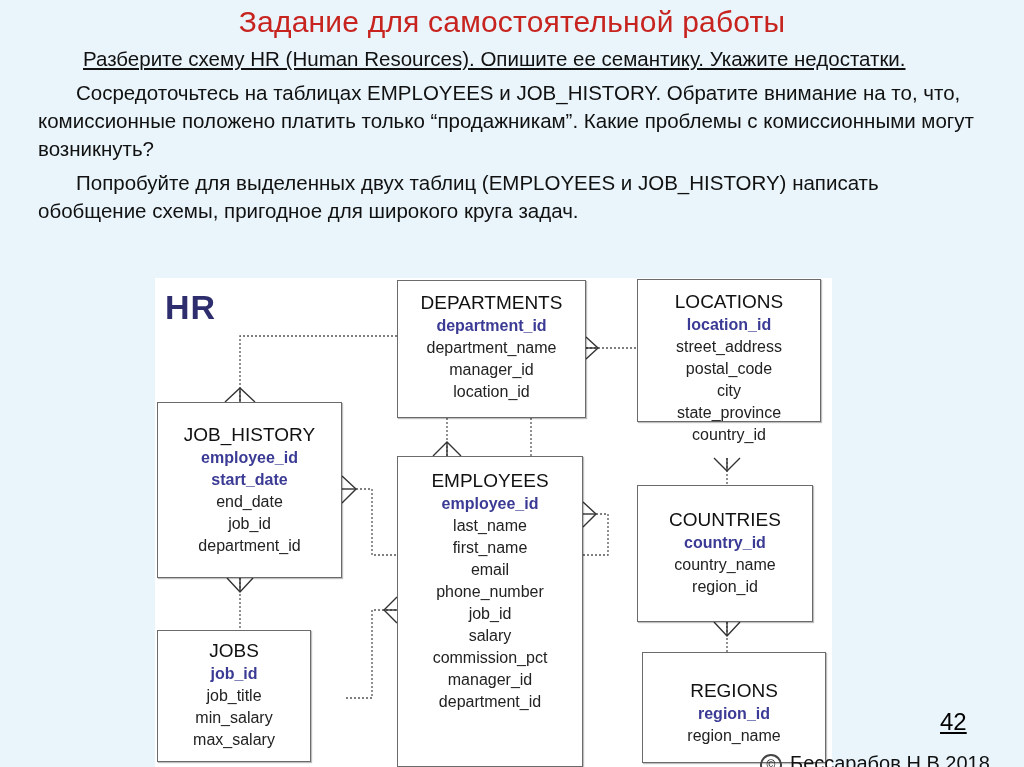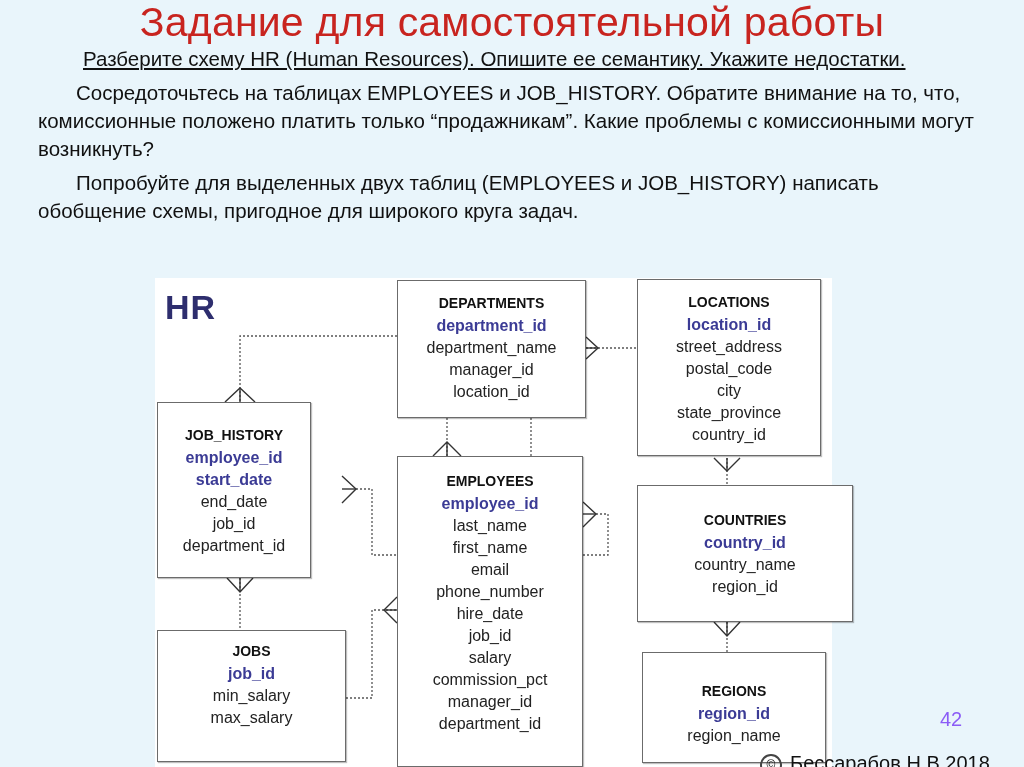--- a/index.html
+++ b/index.html
@@ -14,21 +14,21 @@
       font-family: "Liberation Sans", sans-serif;
       position: relative;
     }
     .slide-title {
       position: absolute;
       left: 0;
       top: 0;
       width: 1024px;
       text-align: center;
       color: #c8241f;
-      font-size: 41px;
+      font-size: 30px;
       line-height: 44px;
       font-family: "Liberation Sans", sans-serif;
       letter-spacing: 0.2px;
     }
     .body-text {
       position: absolute;
       left: 38px;
       top: 45px;
       width: 950px;
       color: #111;
@@ -65,22 +65,22 @@
     .table-box {
       position: absolute;
       background: #fff;
       border: 1.5px solid #6b6b6b;
       box-shadow: 1px 1px 1px rgba(0,0,0,0.25);
       text-align: center;
       box-sizing: border-box;
       font-family: "Liberation Sans", sans-serif;
     }
     .table-box .tname {
-      font-weight: bold;
-      font-size: 14px;
+      font-weight: normal;
+      font-size: 19px;
       color: #111;
       line-height: 24px;
     }
     .table-box .field {
       font-size: 16px;
       color: #222;
       line-height: 22px;
     }
     .table-box .field.pk {
       color: #3b3b95;
@@ -91,22 +91,23 @@
       left: 0;
       top: 0;
       width: 1024px;
       height: 767px;
       pointer-events: none;
     }
     .page-number {
       position: absolute;
       left: 940px;
       top: 708px;
-      font-size: 20px;
-      color: #8b5cf6;
+      font-size: 24px;
+      color: #000000;
+      text-decoration: underline;
     }
     .copyright {
       position: absolute;
       left: 760px;
       top: 752px;
       font-size: 20px;
       color: #111;
       white-space: nowrap;
     }
     .copyright .c-icon {
@@ -192,64 +193,64 @@
 </svg>
 
 <div class="table-box" style="left:397px; top:280px; width:189px; height:138px; padding-top:10px;">
   <div class="tname">DEPARTMENTS</div>
   <div class="field pk">department_id</div>
   <div class="field">department_name</div>
   <div class="field">manager_id</div>
   <div class="field">location_id</div>
 </div>
 
-<div class="table-box" style="left:637px; top:279px; width:184px; height:177px; padding-top:10px;">
+<div class="table-box" style="left:637px; top:279px; width:184px; height:143px; padding-top:10px;">
   <div class="tname">LOCATIONS</div>
   <div class="field pk">location_id</div>
   <div class="field">street_address</div>
   <div class="field">postal_code</div>
   <div class="field">city</div>
   <div class="field">state_province</div>
   <div class="field">country_id</div>
 </div>
 
-<div class="table-box" style="left:157px; top:402px; width:154px; height:176px; padding-top:20px;">
+<div class="table-box" style="left:157px; top:402px; width:185px; height:176px; padding-top:20px;">
   <div class="tname">JOB_HISTORY</div>
   <div class="field pk">employee_id</div>
   <div class="field pk">start_date</div>
   <div class="field">end_date</div>
   <div class="field">job_id</div>
   <div class="field">department_id</div>
 </div>
 
 <div class="table-box" style="left:397px; top:456px; width:186px; height:311px; padding-top:12px;">
   <div class="tname">EMPLOYEES</div>
   <div class="field pk">employee_id</div>
   <div class="field">last_name</div>
   <div class="field">first_name</div>
   <div class="field">email</div>
   <div class="field">phone_number</div>
-  <div class="field">hire_date</div>
   <div class="field">job_id</div>
   <div class="field">salary</div>
   <div class="field">commission_pct</div>
   <div class="field">manager_id</div>
   <div class="field">department_id</div>
 </div>
 
-<div class="table-box" style="left:637px; top:485px; width:216px; height:137px; padding-top:22px;">
+<div class="table-box" style="left:637px; top:485px; width:176px; height:137px; padding-top:22px;">
   <div class="tname">COUNTRIES</div>
   <div class="field pk">country_id</div>
   <div class="field">country_name</div>
   <div class="field">region_id</div>
 </div>
 
-<div class="table-box" style="left:157px; top:630px; width:189px; height:132px; padding-top:8px;">
+<div class="table-box" style="left:157px; top:630px; width:154px; height:132px; padding-top:8px;">
   <div class="tname">JOBS</div>
   <div class="field pk">job_id</div>
+  <div class="field">job_title</div>
   <div class="field">min_salary</div>
   <div class="field">max_salary</div>
 </div>
 
 <div class="table-box" style="left:642px; top:652px; width:184px; height:111px; padding-top:26px;">
   <div class="tname">REGIONS</div>
   <div class="field pk">region_id</div>
   <div class="field">region_name</div>
 </div>
 

